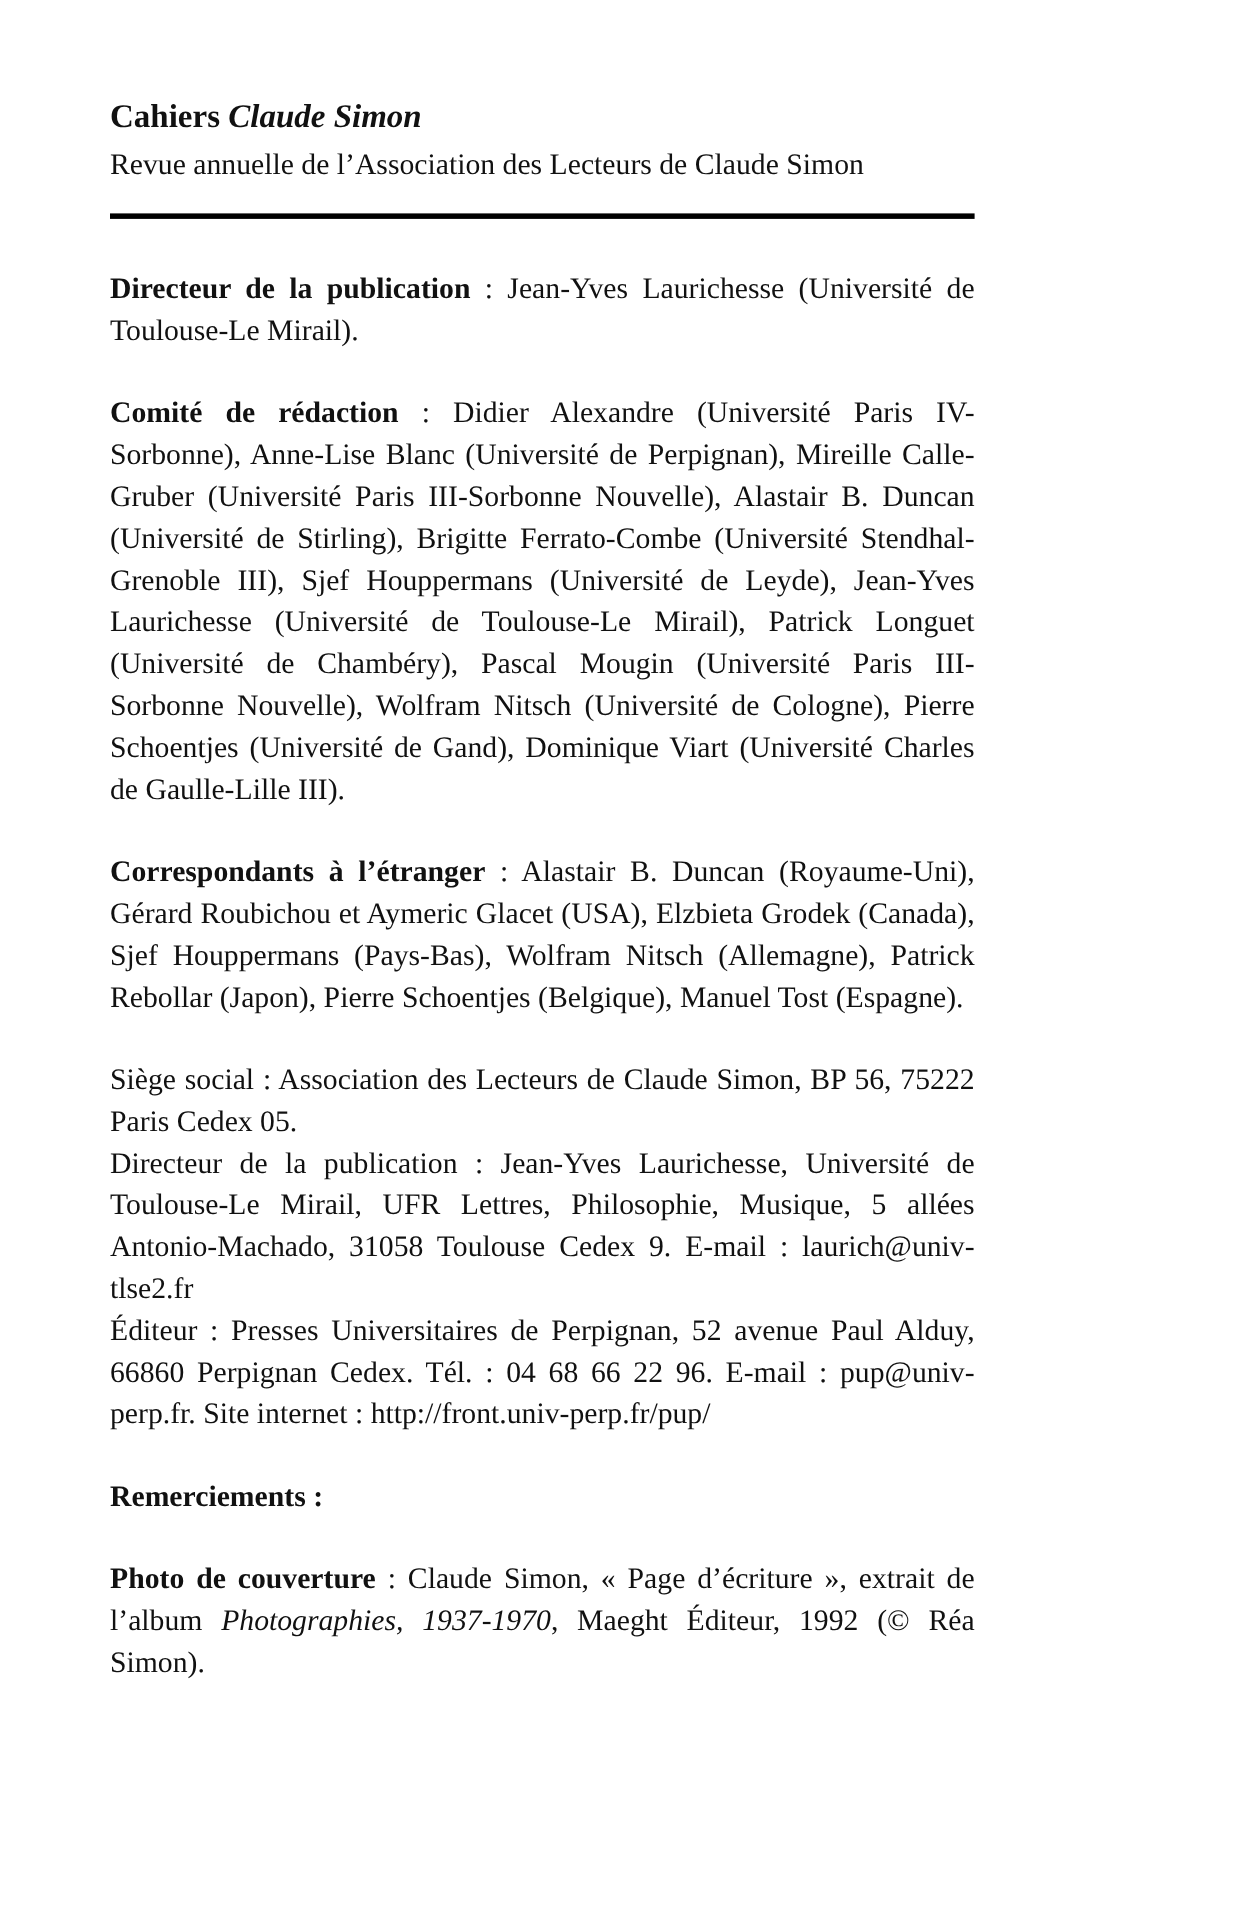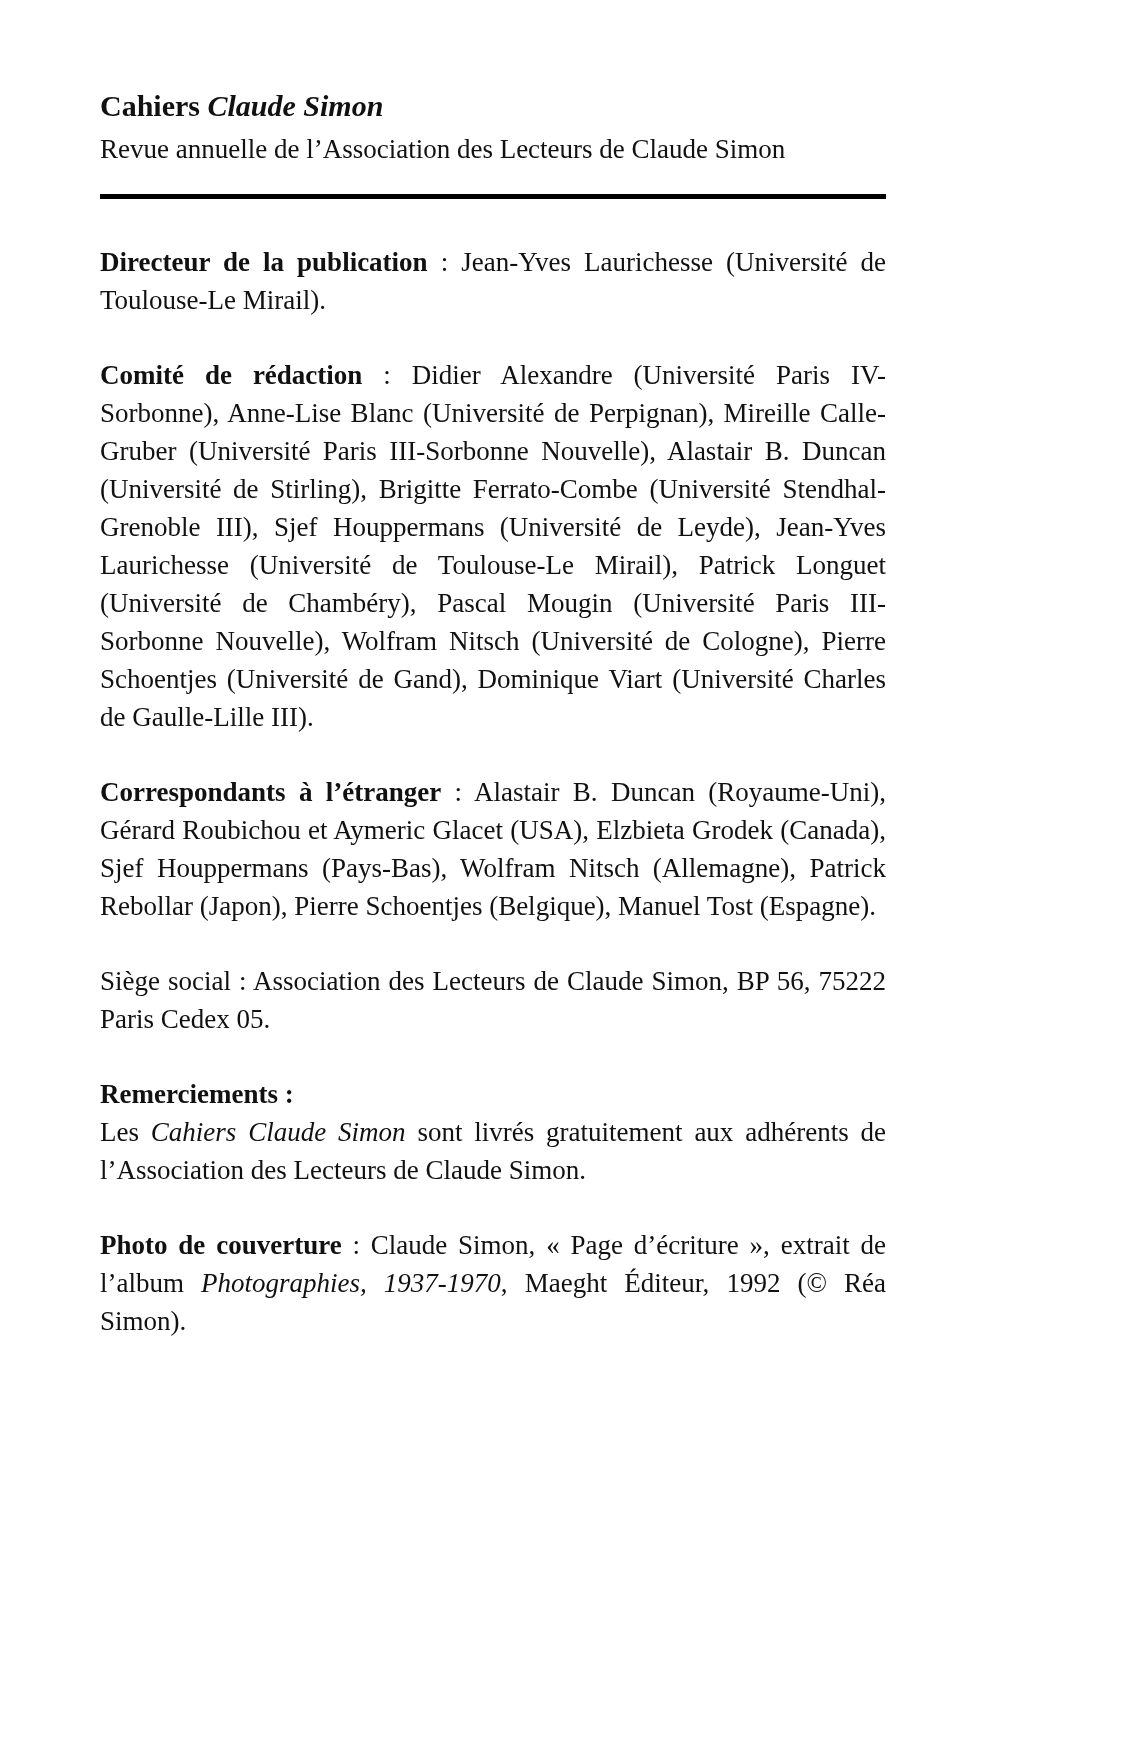--- a/index.html
+++ b/index.html
@@ -75,23 +75,24 @@
   <div class="body-text">
 
     <p class="para"><strong class="lead">Directeur de la publication</strong><span> : Jean-Yves Laurichesse (Université de Toulouse-Le Mirail).</span></p>
 
     <p class="para"><strong class="lead">Comité de rédaction</strong><span> : Didier Alexandre (Université Paris IV-Sorbonne), Anne-Lise Blanc (Université de Perpignan), Mireille Calle-Gruber (Université Paris III-Sorbonne Nouvelle), Alastair B. Duncan (Université de Stirling), Brigitte Ferrato-Combe (Université Stendhal-Grenoble III), Sjef Houppermans (Université de Leyde), Jean-Yves Laurichesse (Université de Toulouse-Le Mirail), Patrick Longuet (Université de Chambéry), Pascal Mougin (Université Paris III-Sorbonne Nouvelle), Wolfram Nitsch (Université de Cologne), Pierre Schoentjes (Université de Gand), Dominique Viart (Université Charles de Gaulle-Lille III).</span></p>
 
     <p class="para"><strong class="lead">Correspondants à l’étranger</strong><span> : Alastair B. Duncan (Royaume-Uni), Gérard Roubichou et Aymeric Glacet (USA), Elzbieta Grodek (Canada), Sjef Houppermans (Pays-Bas), Wolfram Nitsch (Allemagne), Patrick Rebollar (Japon), Pierre Schoentjes (Belgique), Manuel Tost (Espagne).</span></p>
 
     <div class="block">
       <p class="para tight">Siège social : Association des Lecteurs de Claude Simon, BP 56, 75222 Paris Cedex 05.</p>
+      <p class="para tight">Directeur de la publication : Jean-Yves Laurichesse, Université de Toulouse-Le Mirail, UFR Lettres, Philosophie, Musique, 5 allées Antonio-Machado, 31058 Toulouse Cedex 9. E-mail : laurich@univ-tlse2.fr</p>
+      <p class="para tight">Éditeur : Presses Universitaires de Perpignan, 52 avenue Paul Alduy, 66860 Perpignan Cedex. Tél. : 04 68 66 22 96. E-mail : pup@univ-perp.fr. Site internet : http://front.univ-perp.fr/pup/</p>
     </div>
 
     <div class="block">
       <p class="para tight"><strong class="lead">Remerciements :</strong></p>
-      <p class="para tight"><span>Les </span><span class="it">Cahiers Claude Simon</span><span> sont livrés gratuitement aux adhérents de l’Association des Lecteurs de Claude Simon.</span></p>
     </div>
 
     <p class="para photo-para"><strong class="lead">Photo de couverture</strong><span> : Claude Simon, « Page d’écriture », extrait de l’album </span><span class="it">Photographies, 1937-1970</span><span>, Maeght Éditeur, 1992 (© Réa Simon).</span></p>
 
   </div>
 </div>
 
 </body></html>

